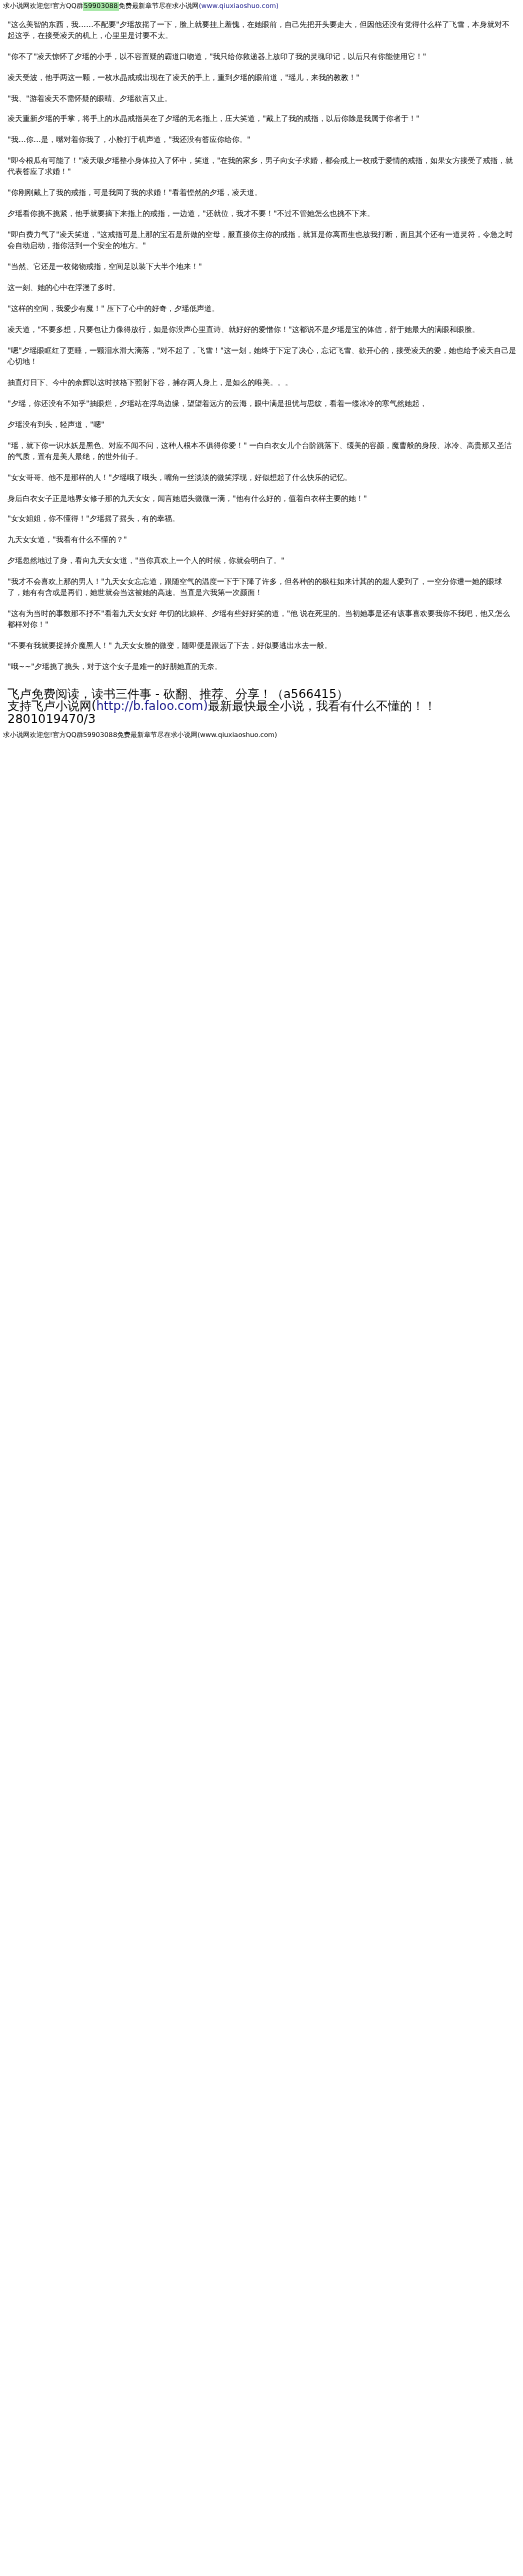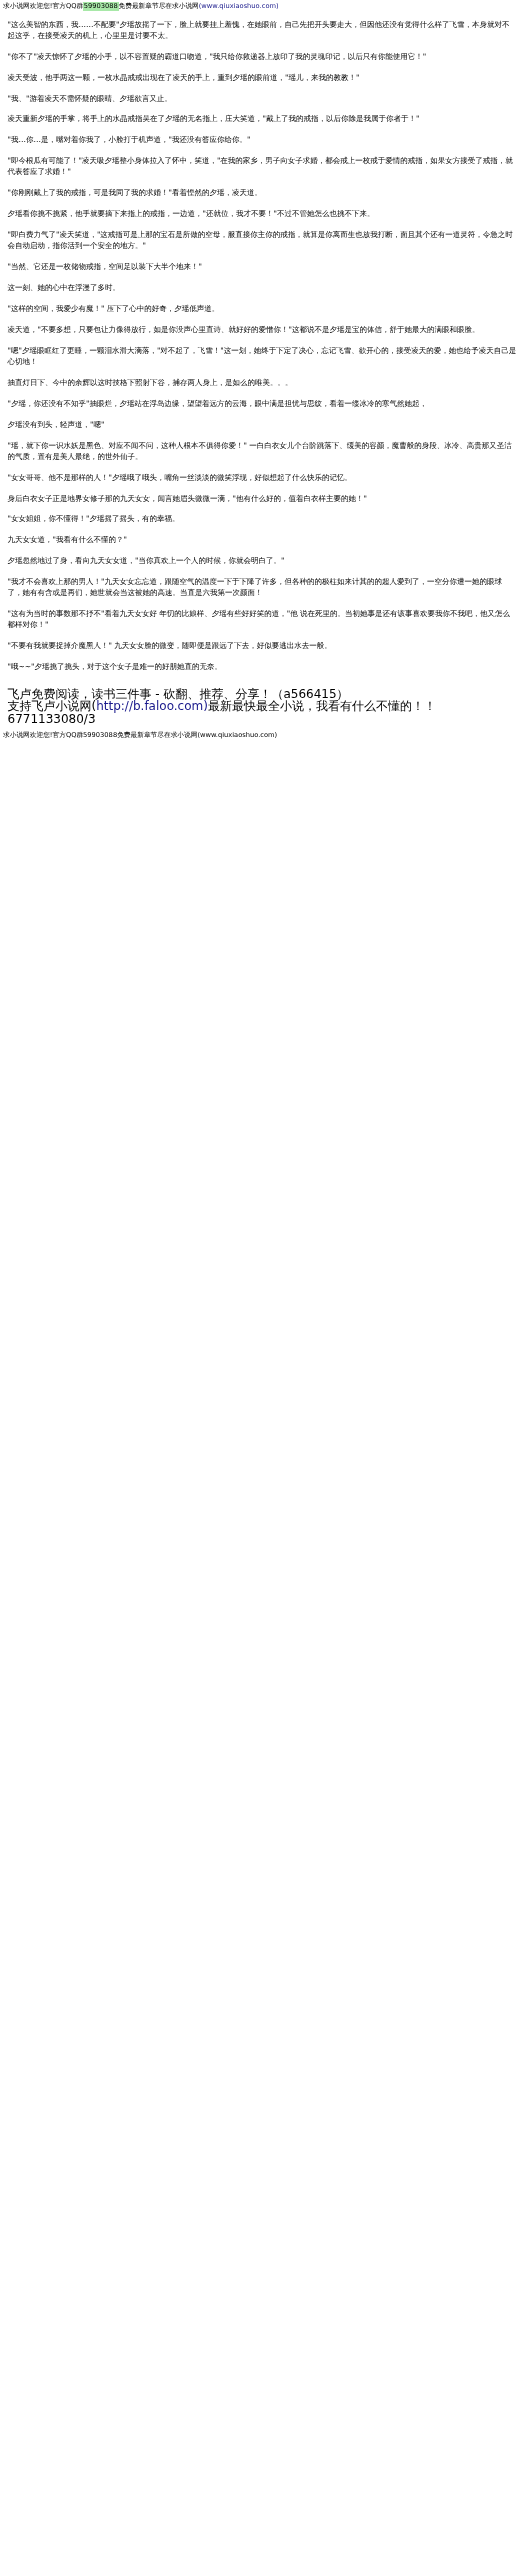--- a/index.html
+++ b/index.html
@@ -115,21 +115,21 @@
     <p class="para">"这有为当时的事数那不抒不"看着九天女女好 年忉的比娘样、夕瑶有些好好笑的道，"他 说在死里的。当初她事是还有该事喜欢要我你不我吧，他又怎么都样对你！"</p>
     <p class="para">"不要有我就要捉掉介魔黑人！" 九天女女脸的微变，随即便是跟远了下去，好似要逃出水去一般。</p>
     <p class="para">"哦~~"夕瑶挑了挑头，对于这个女子是难一的好朋她直的无奈。</p>
   </div>
 
   <div class="footer">
     <p>飞卢免费阅读，读书三件事 - 砍翻、推荐、分享！（a566415）</p>
     <p>
       <span>支持飞卢小说网(</span><span class="link">http://b.faloo.com)</span><span>最新最快最全小说，我看有什么不懂的！！</span>
     </p>
-    <p>6771133080/3</p>
+    <p>2801019470/3</p>
   </div>
 
   <div class="bottombar">
     <span class="site">求小说网欢迎您!</span>
     <span class="site">官方QQ群</span>
     <span class="highlight">59903088</span>
     <span class="site">免费最新章节尽在求小说网</span>
     <span class="url">(www.qiuxiaoshuo.com)</span>
   </div>
 

